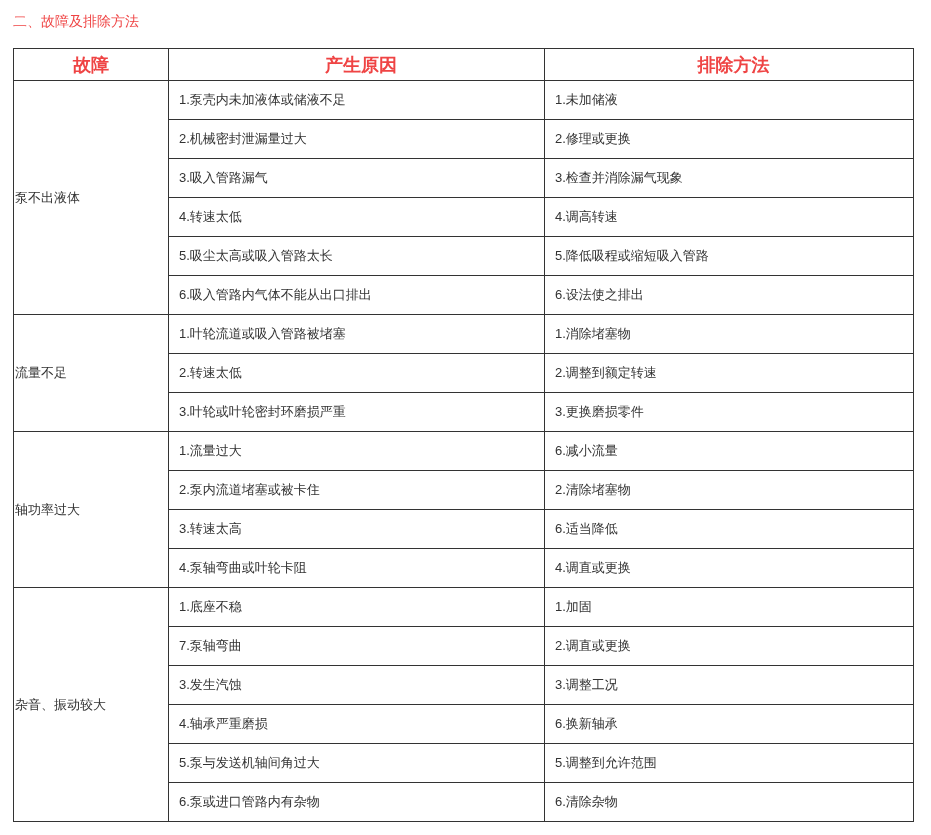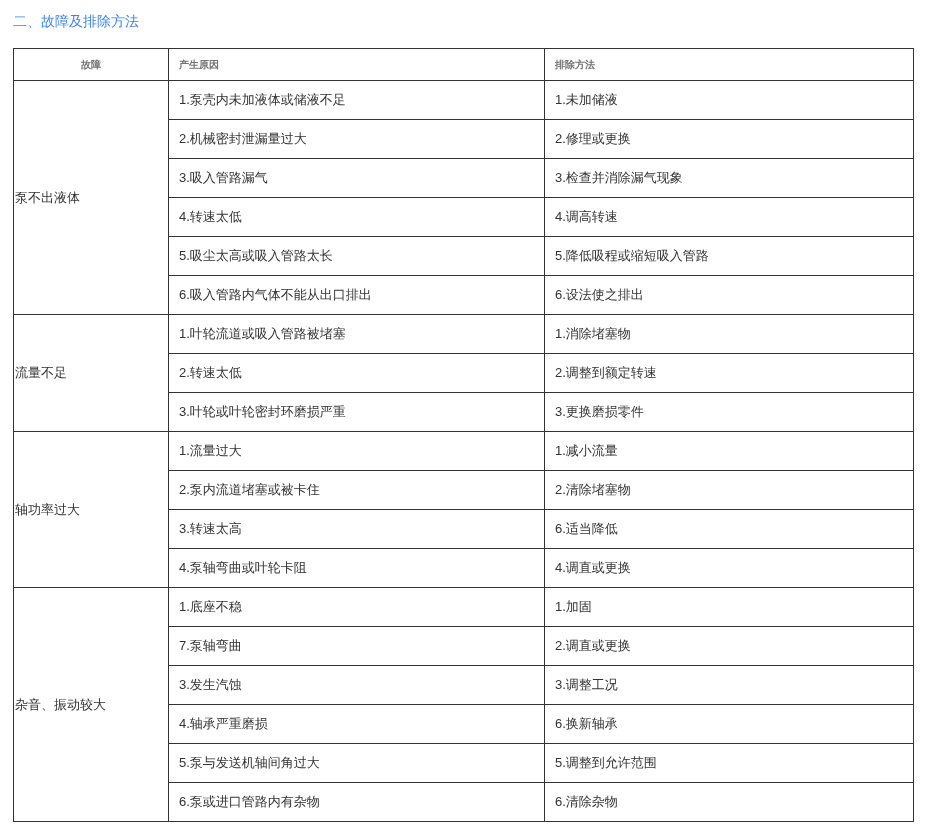--- a/index.html
+++ b/index.html
@@ -10,45 +10,45 @@
     font-family: "Liberation Sans", sans-serif;
   }
   body {
     width: 931px;
     height: 835px;
     padding: 14px 0 0 13px;
   }
   .doc-title {
     font-size: 14px;
     font-weight: normal;
-    color: #3b82f6;
+    color: #ef4444;
     line-height: 15px;
     margin: 0;
   }
   table.fault-table {
     border-collapse: collapse;
     table-layout: fixed;
     width: 900px;
     margin-top: 19px;
   }
   table.fault-table th,
   table.fault-table td {
     border: 1px solid #333333;
     vertical-align: middle;
     overflow: hidden;
     white-space: nowrap;
   }
   table.fault-table th {
     height: 32px;
-    font-size: 10px;
+    font-size: 18px;
     font-weight: bold;
-    color: #737373;
+    color: #ef4444;
   }
   th.col-fault { text-align: center; }
-  th.col-cause, th.col-remedy { text-align: left; padding-left: 10px; font-family: Liberation Mono, monospace; }
+  th.col-cause, th.col-remedy { text-align: center; padding-left: 10px; font-family: Liberation Mono, monospace; }
   table.fault-table td {
     height: 39px;
     font-size: 13px;
     color: #333333;
   }
   td.fault-cell { text-align: left; }
   td.cause-cell, td.remedy-cell { text-align: left; padding-left: 10px; }
 </style>
 </head>
 <body>
@@ -106,21 +106,21 @@
       <td class="remedy-cell">2.调整到额定转速</td>
     </tr>
     <tr>
       <td class="cause-cell">3.叶轮或叶轮密封环磨损严重</td>
       <td class="remedy-cell">3.更换磨损零件</td>
     </tr>
 
     <tr>
       <td class="fault-cell" rowspan="4">轴功率过大</td>
       <td class="cause-cell">1.流量过大</td>
-      <td class="remedy-cell">1.减小流量</td>
+      <td class="remedy-cell">6.减小流量</td>
     </tr>
     <tr>
       <td class="cause-cell">2.泵内流道堵塞或被卡住</td>
       <td class="remedy-cell">2.清除堵塞物</td>
     </tr>
     <tr>
       <td class="cause-cell">3.转速太高</td>
       <td class="remedy-cell">6.适当降低</td>
     </tr>
     <tr>

